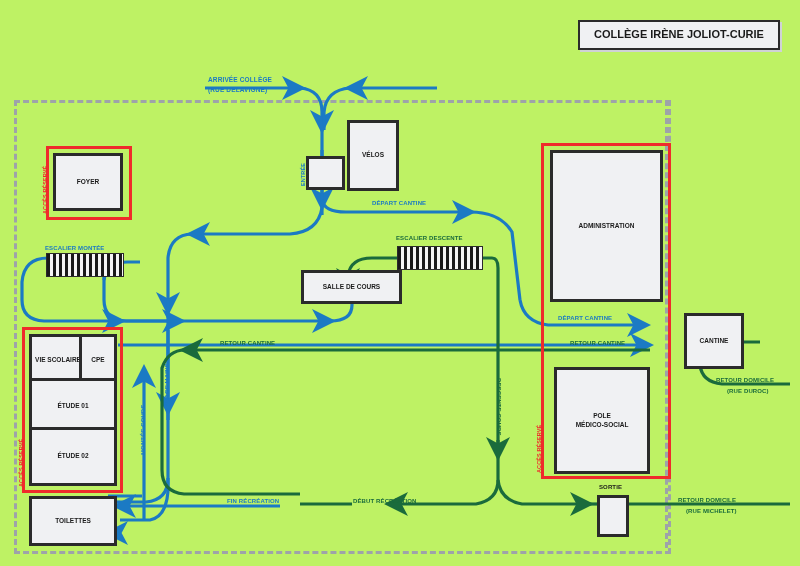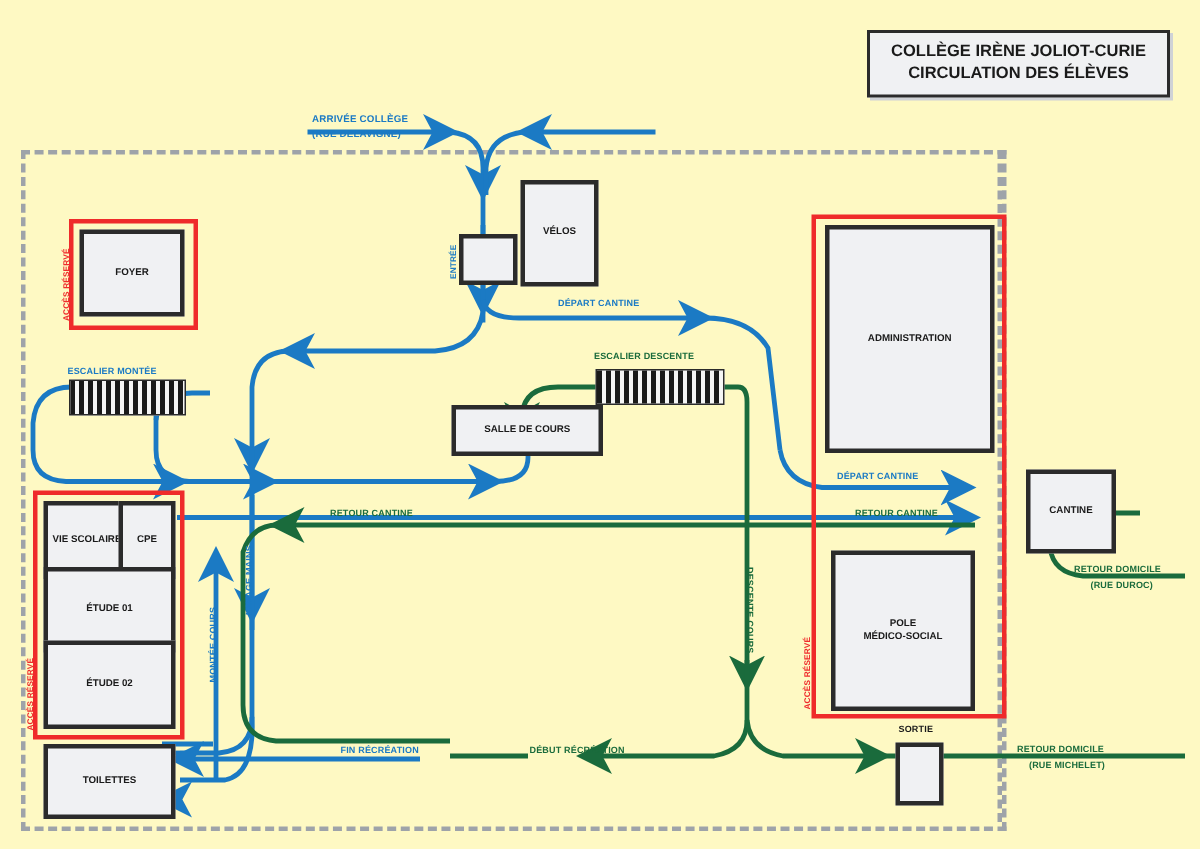--- a/index.html
+++ b/index.html
@@ -1,18 +1,18 @@
 <!DOCTYPE html>
 <html><head>
 <meta charset="utf-8">
 <style>
   html,body{margin:0;padding:0;background:#f0f1f3;}
   body{width:800px;height:566px;overflow:hidden;
        font-family:"Liberation Sans",sans-serif;}
-  #stage{position:relative;width:800px;height:566px;background:#fef9c3;}
+  #stage{position:relative;width:800px;height:566px;background:#bef264;}
   svg#canvas{position:absolute;left:0;top:0;width:800px;height:566px;}
 
   .lbl{position:absolute;font-weight:bold;letter-spacing:.02em;white-space:nowrap;}
   .lbl-blue{color:#1b7ac4;}
   .lbl-green{color:#1a6b3c;}
   .lbl-red{color:#ef2b2b;}
   .lbl-dark{color:#1a1a1a;}
 
   .title-box{position:absolute;left:578px;top:20px;width:190px;
     border:2px solid #2b2b2b;background:#f0f1f3;
@@ -121,21 +121,20 @@
       <path d="M352,504 L300,504"></path>
 
       <path d="M700,342 L760,342"></path>
       <path d="M700,365 Q702,382 722,384 L790,384"></path>
       <path d="M700,365 L700,345"></path>
     </g>
   </svg>
 
   <div class="title-box">
     <div>COLLÈGE IRÈNE JOLIOT-CURIE</div>
-    <div>CIRCULATION DES ÉLÈVES</div>
   </div>
 
   <div class="resbox" style="left:46px;top:146px;width:80px;height:68px;"></div>
   <div class="room" style="left:53px;top:153px;width:64px;height:52px;">
     <span>FOYER</span>
   </div>
   <div class="lbl lbl-red vert" style="left:42px;top:214px;font-size:5.5px;">ACCÈS RÉSERVÉ</div>
 
   <div class="lbl lbl-blue" style="left:45px;top:245px;font-size:6px;">ESCALIER MONTÉE</div>
   <div class="stairs" style="left:46px;top:253px;width:76px;height:22px;"></div>

